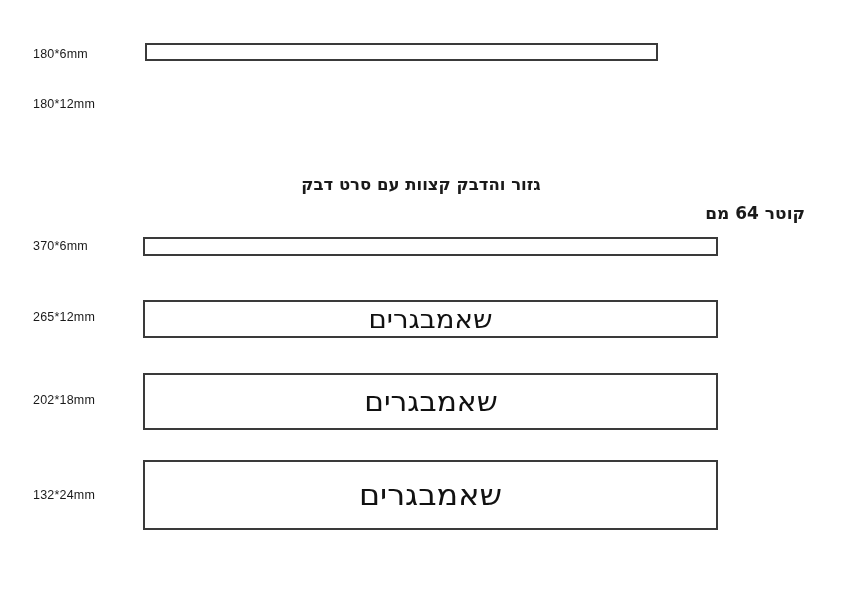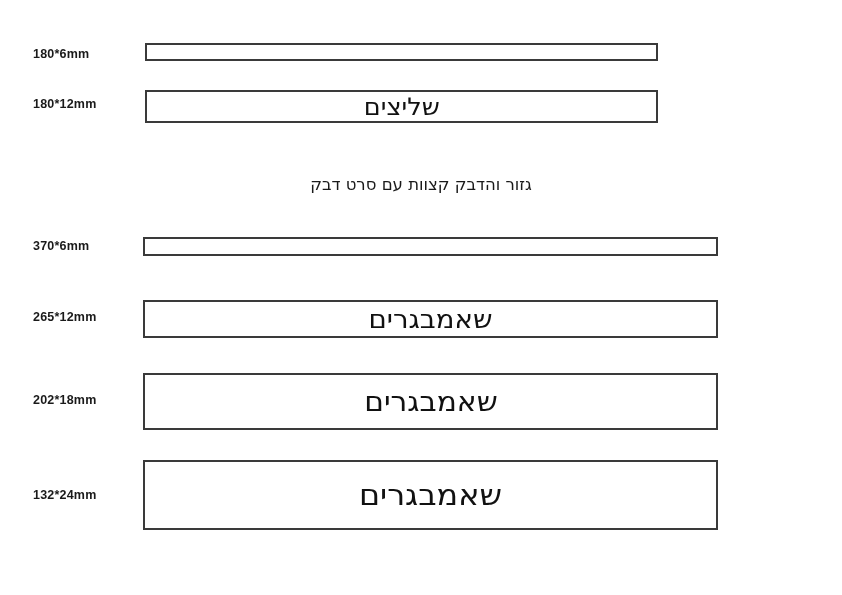--- a/index.html
+++ b/index.html
@@ -18,21 +18,21 @@
     height: 595px;
     background: #ffffff;
     overflow: hidden;
   }
 
   
   .dim-label {
     position: absolute;
     font-family: "Liberation Sans", sans-serif;
     font-size: 12.5px;
-    font-weight: 700;
+    font-weight: 400;
     letter-spacing: 0.2px;
     color: #1a1a1a;
     white-space: nowrap;
     text-align: left;
   }
 
   
   .strip {
     position: absolute;
     background: #ffffff;
@@ -71,43 +71,41 @@
     white-space: nowrap;
   }
 
   
   .instruction {
     position: absolute;
     direction: rtl;
     text-align: center;
     font-family: "DejaVu Sans", sans-serif;
     font-size: 16.5px;
-    font-weight: 400;
+    font-weight: 700;
     color: #1a1a1a;
     white-space: nowrap;
   }
 </style>
 </head>
 <body>
 
 <div id="page">
 
   <div class="dim-label" style="left:33px; top:47px;">180*6mm</div>
   <div class="strip" style="left:145px; top:43px; width:513px; height:18px;">
     <span class="strip-word word-sm"></span>
   </div>
 
 
   <div class="dim-label" style="left:33px; top:97px;">180*12mm</div>
-  <div class="strip" style="left:145px; top:90px; width:513px; height:33px;">
-    <span class="strip-word word-sm">שליצים</span>
-  </div>
 
   <div class="instruction" style="left:221px; top:175px; width:400px;">גזור והדבק קצוות עם סרט דבק</div>
 
+  <div class="caption-right" style="left:605px; top:203px; width:200px;">קוטר 64 מם</div>
 
   <div class="dim-label" style="left:33px; top:239px;">370*6mm</div>
   <div class="strip" style="left:143px; top:237px; width:575px; height:19px;">
     <span class="strip-word word-sm"></span>
   </div>
 
   <div class="dim-label" style="left:33px; top:310px;">265*12mm</div>
   <div class="strip" style="left:143px; top:300px; width:575px; height:38px;">
     <span class="strip-word word-md">שאמבגרים</span>
   </div>

